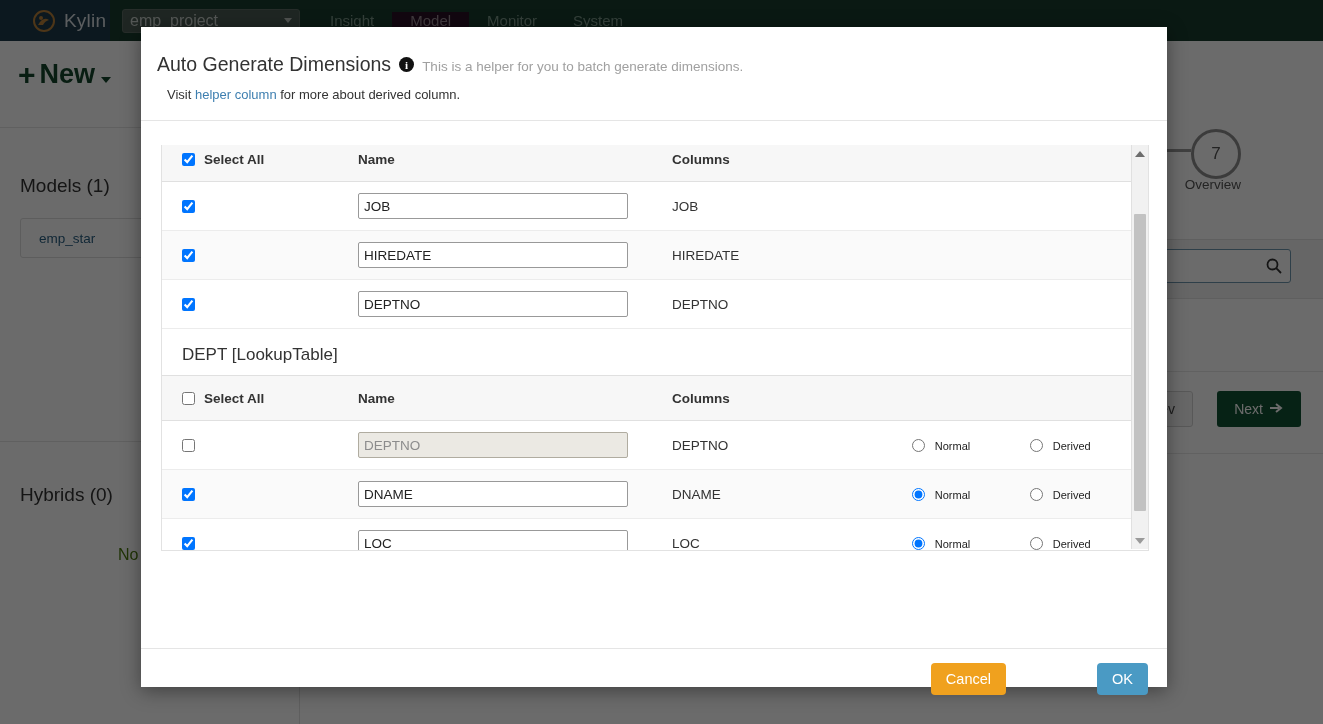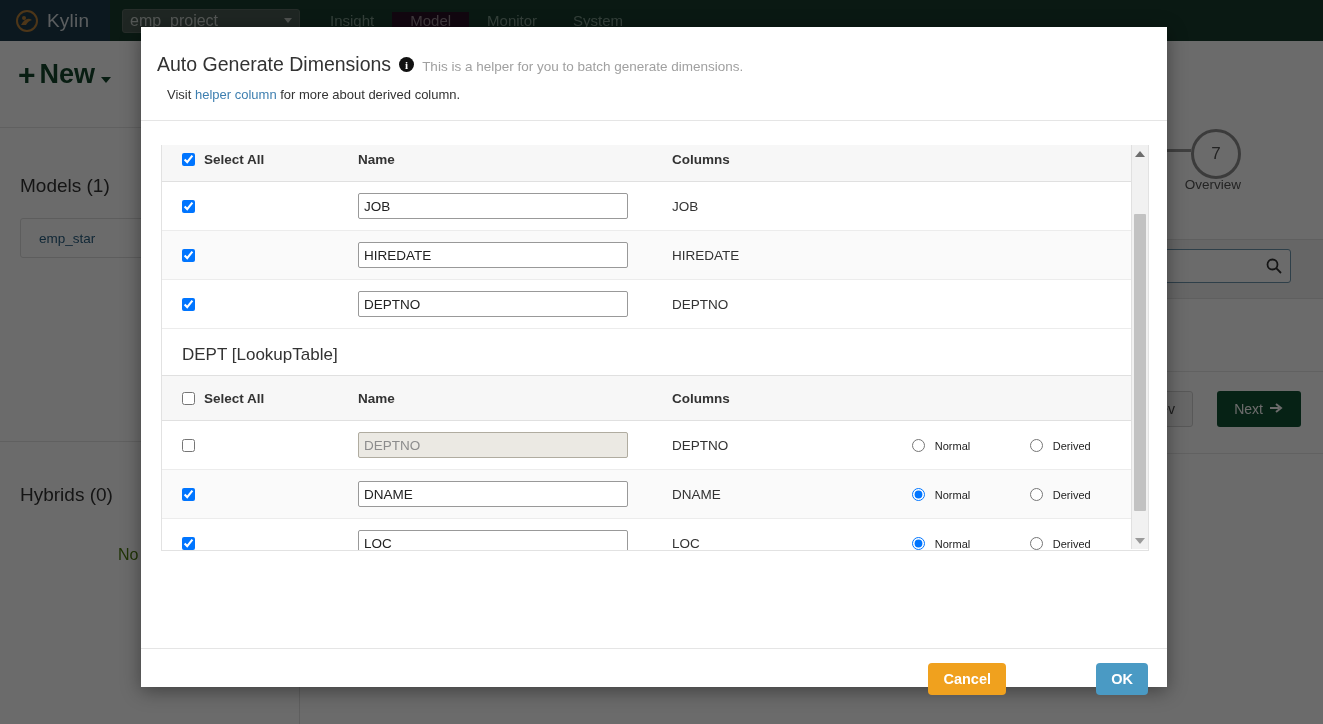--- a/index.html
+++ b/index.html
@@ -19,21 +19,21 @@
 
   
   .navbar {
     position: absolute; top: 0; left: 0;
     width: 1323px; height: 41px;
     background: #1d3b4b;
     display: flex; align-items: stretch;
   }
   .nav-brand {
     width: 110px; display: flex; align-items: center;
-    padding-left: 14px; box-sizing: border-box;
+    padding-left: 31px; box-sizing: border-box;
     background: #1d3b4b;
     text-align: right;
   }
   .brand-logo {
     width: 26px; height: 24px; position: relative; margin-right: 7px;
   }
   .brand-logo svg { display:block; }
   .brand-text {
     color: #d8dee2; font-size: 19px; letter-spacing: .2px;
   }
@@ -241,21 +241,21 @@
     background:#c2c2c2; border-radius:1px;
   }
 
   .modal-footer {
     position:absolute; left:0; top:621px; width:1026px; height:39px;
     border-top:1px solid #e5e5e5; box-sizing:border-box;
   }
   .btn {
     position:absolute; top:14px; border:none; border-radius:4px;
     color:#fff; font-size:14.5px; padding:8px 15px;
-    font-family:"Liberation Sans", sans-serif; cursor:pointer;font-weight:bold;
+    font-family:"Liberation Sans", sans-serif; cursor:pointer;
   }
   .btn-cancel { right:161px; background:#f0a11e; }
   .btn-ok { right:19px; background:#4a9ac4; }
 </style>
 </head>
 <body>
 
 <div id="page-root">
 
   <div class="navbar">

